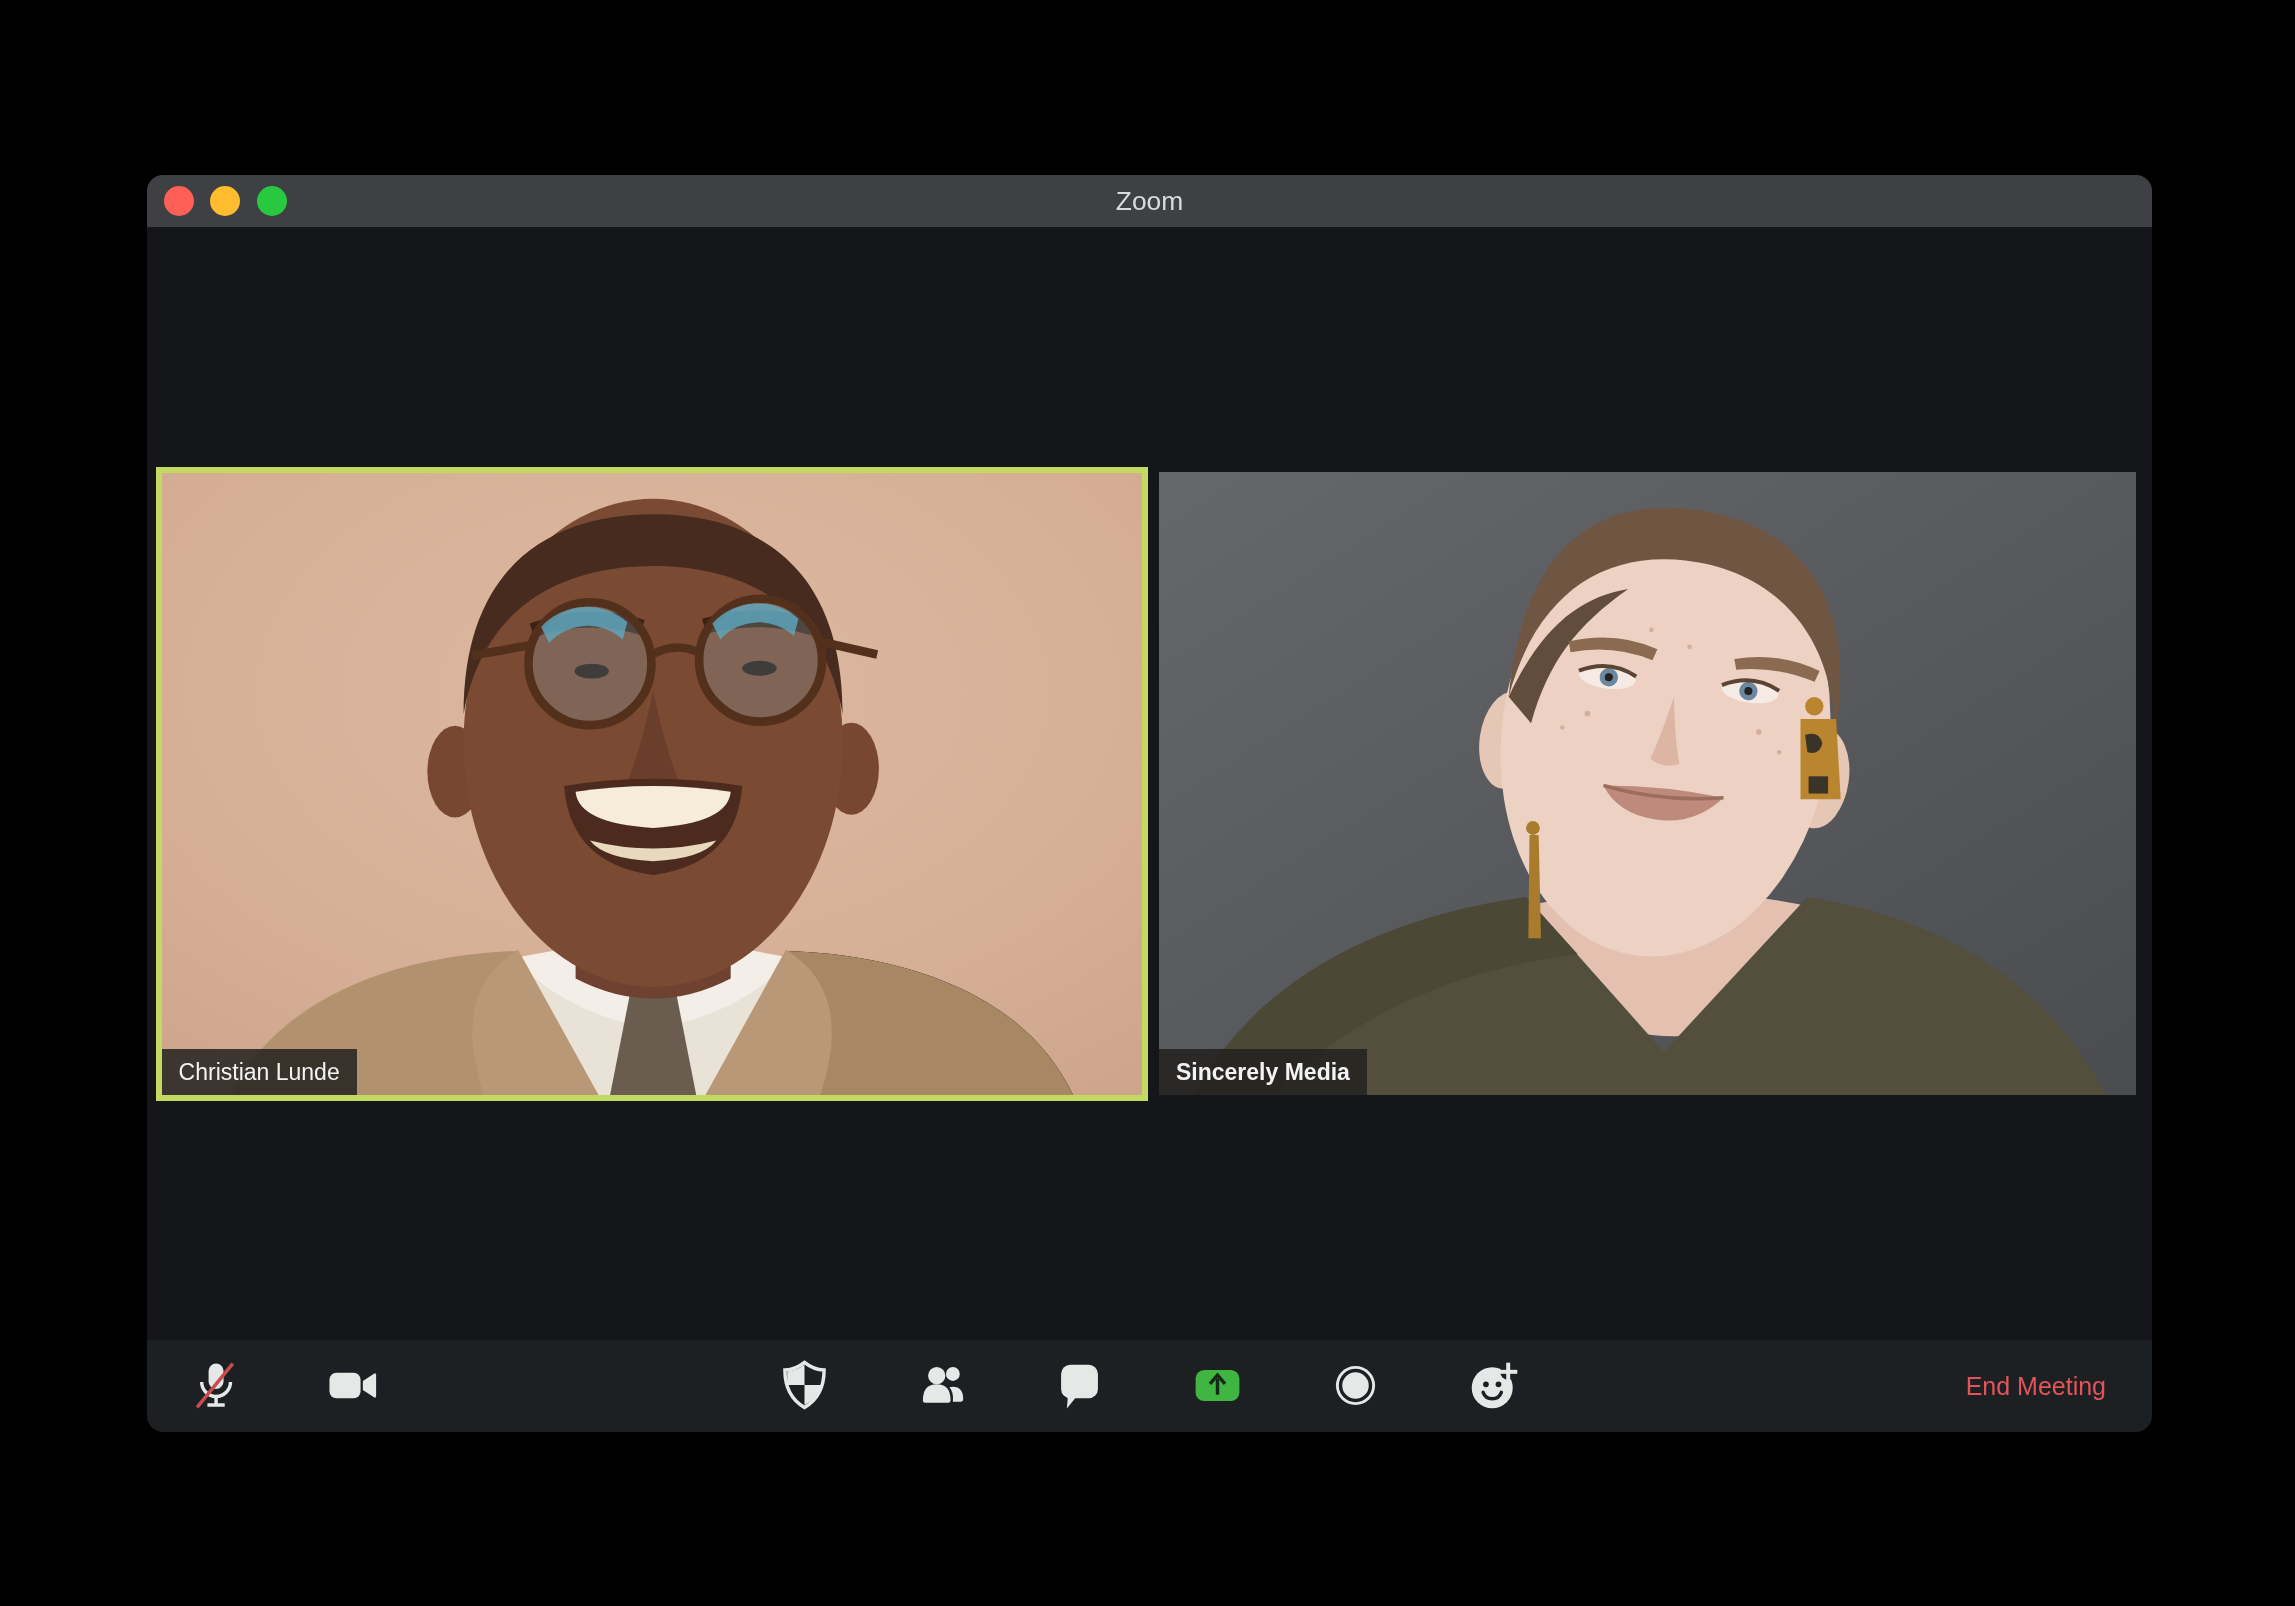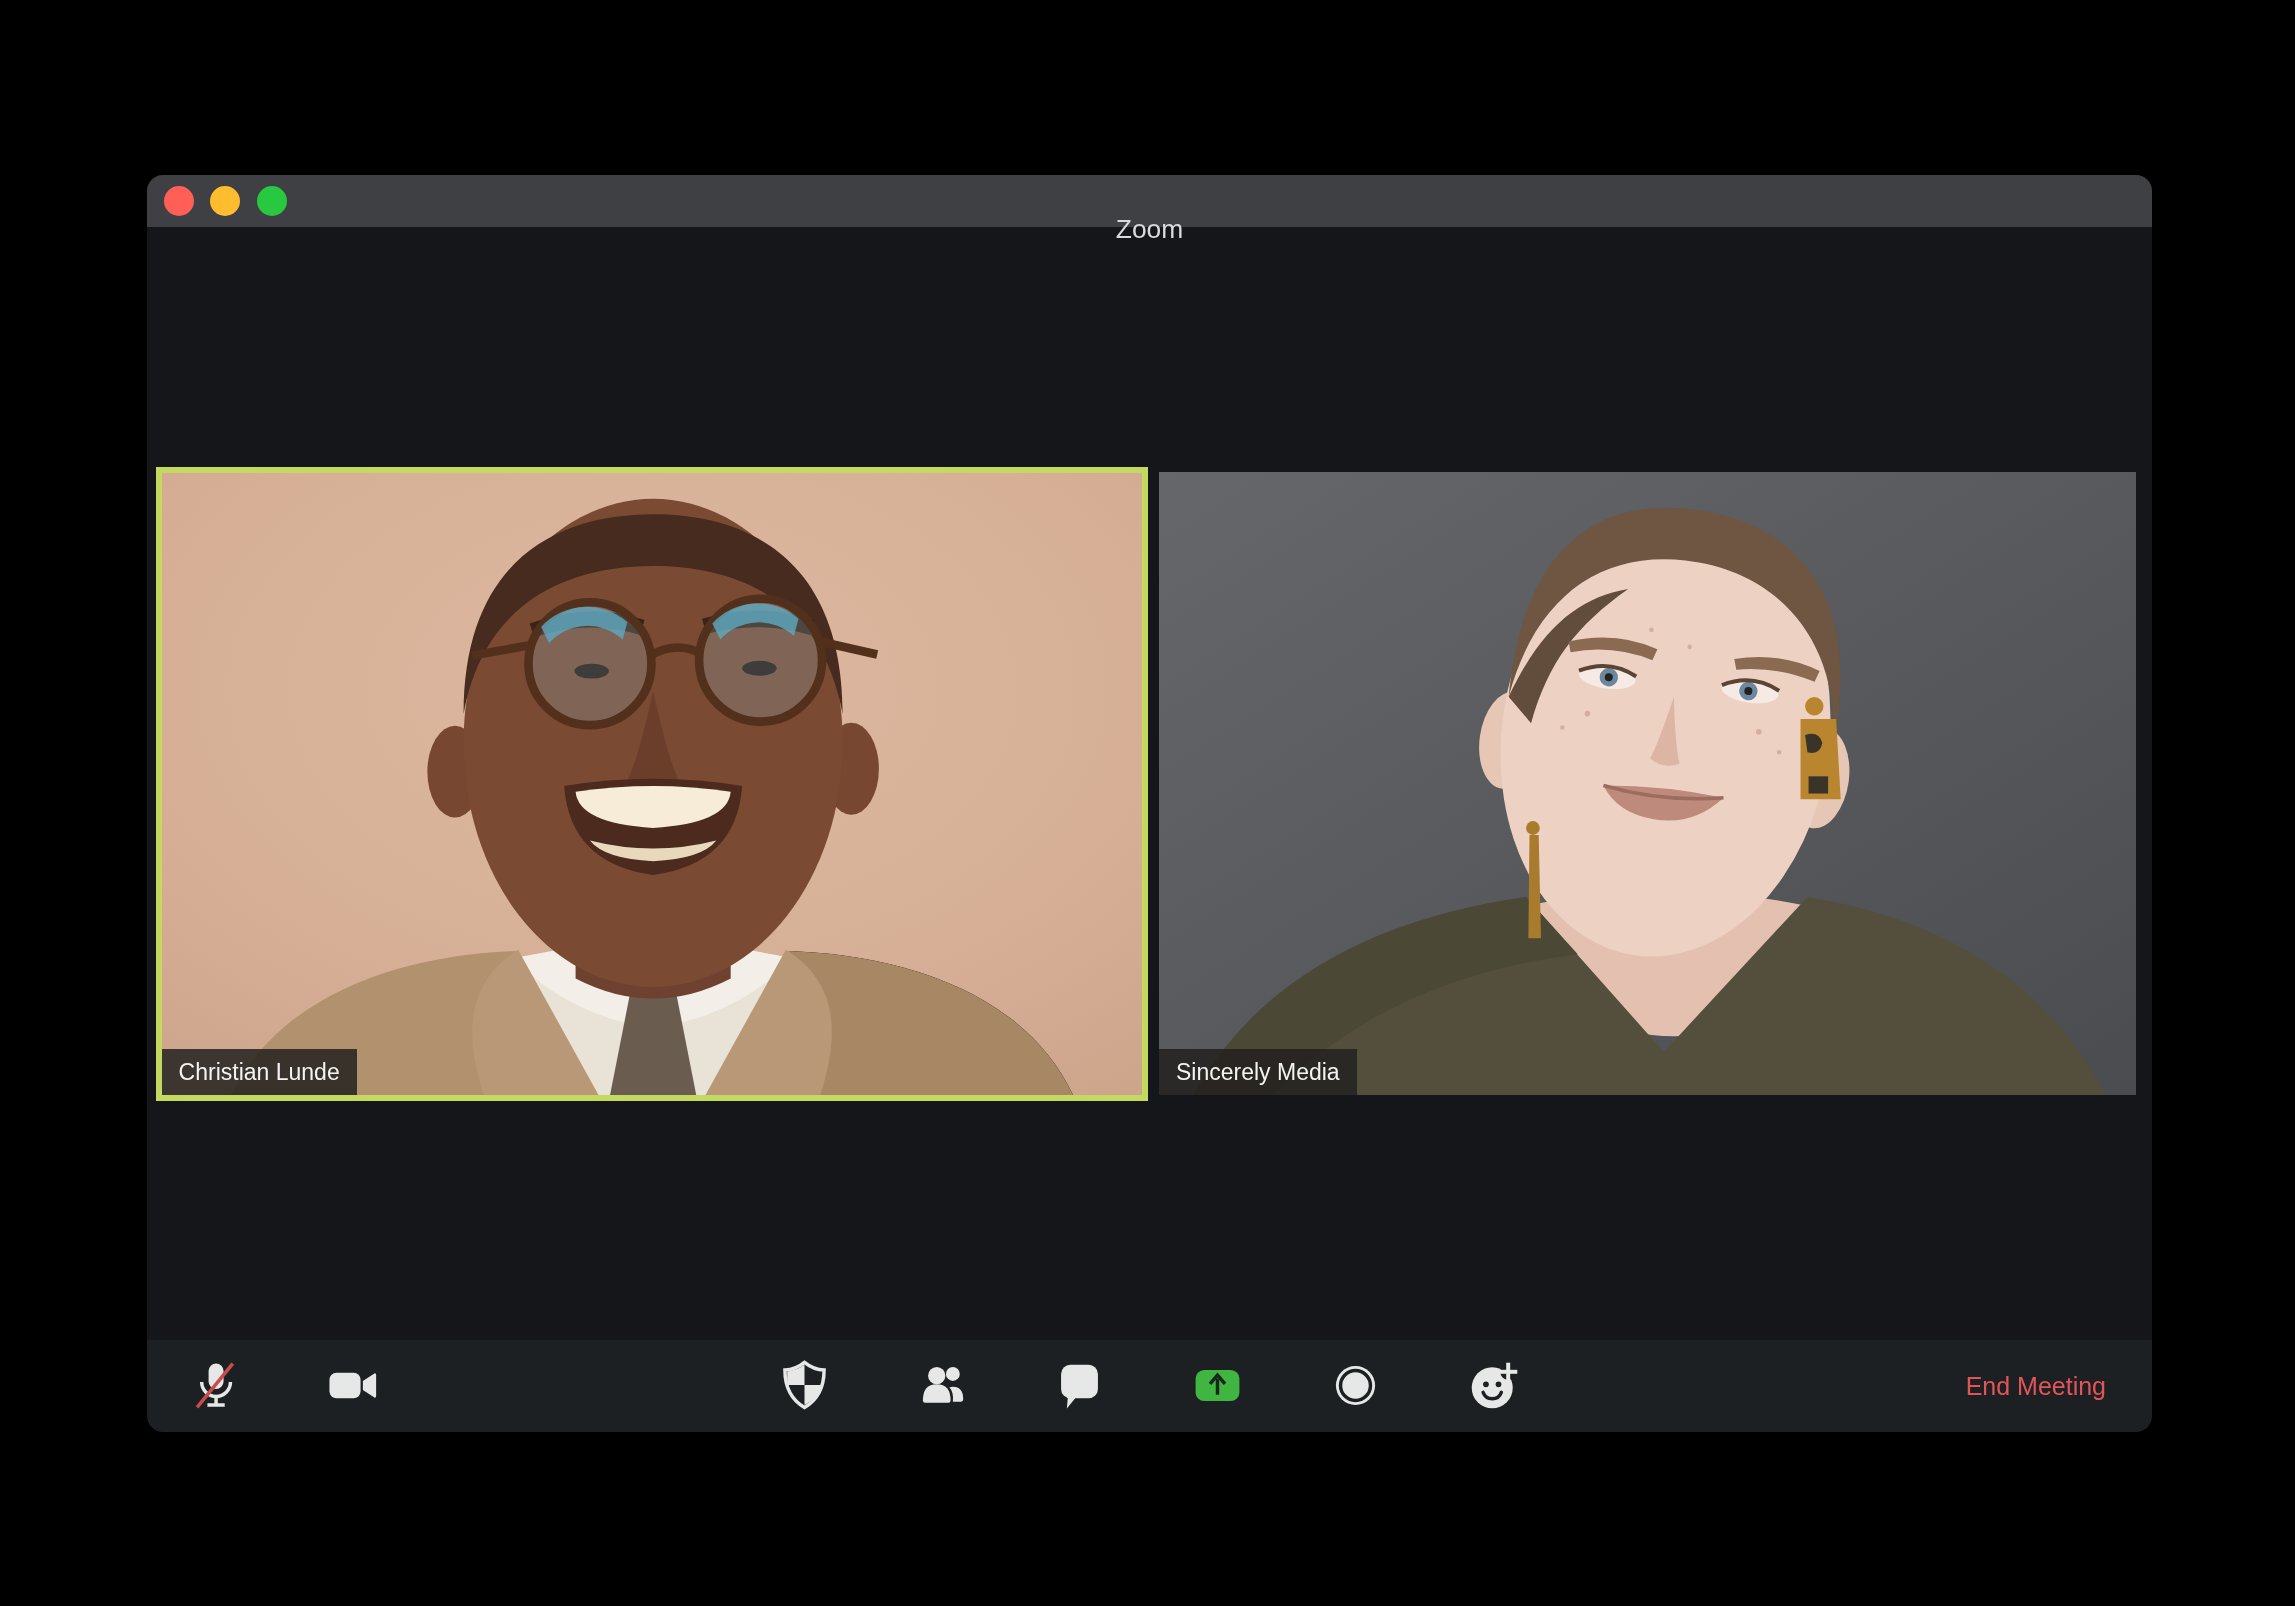--- a/index.html
+++ b/index.html
@@ -10,27 +10,27 @@
   
   #app-window { position:absolute; left:147px; top:175px; width:2005px; height:1257px;
                 background:#141619; border-radius:16px; overflow:hidden; }
 
   #titlebar { position:absolute; left:0; top:0; width:100%; height:52px; background:#3e4043; }
   .traffic { position:absolute; top:11px; width:30px; height:30px; border-radius:50%; }
   #tl-close { left:16.6px;  background:#ff5f57; }
   #tl-min   { left:63px; background:#febc2e; }
   #tl-max   { left:110px; background:#28c840; }
   #window-title { position:absolute; left:0; top:0; width:100%; height:64px;
-                  line-height:52px; text-align:center; color:#d9dadb; font-size:26.4px;margin-top:28px; }
+                  line-height:52px; text-align:center; color:#d9dadb; font-size:26.4px; }
 
   
   .tile { position:absolute; overflow:hidden; }
   #tile-left  { left:8.6px;  top:292px; width:992px; height:634px;
                 border:6.3px solid #c3d960; background:#d8b49c;text-align:right; }
-  #tile-right { left:1012px; top:297px; width:977px; height:623px; background:#56585b; }
+  #tile-right { left:1012px; top:297px; width:977px; height:623px; background:#56585b;font-weight:bold; }
   .tile svg.portrait { position:absolute; left:0; top:0; width:100%; height:100%; display:block; }
 
   .name-badge { position:absolute; left:0; bottom:0; height:46px; line-height:46px;
                 padding:0 17px; background:rgba(35,33,30,.85); color:#f3f3f3;
                 font-size:23px; white-space:nowrap; }
 
   
   #toolbar { position:absolute; left:0; top:1165px; width:100%; height:92px;
              background:#1d2022; border-radius:0 0 16px 16px; }
   .tb-btn { position:absolute; top:14.3px; width:63px; height:63px;

